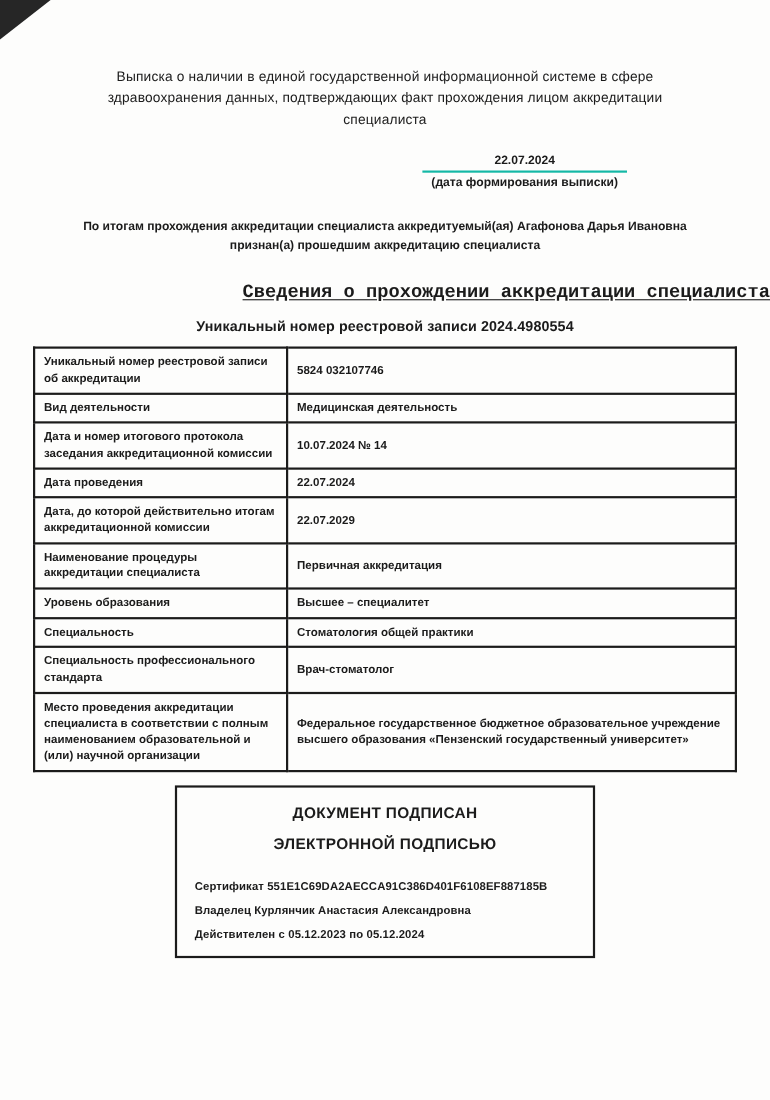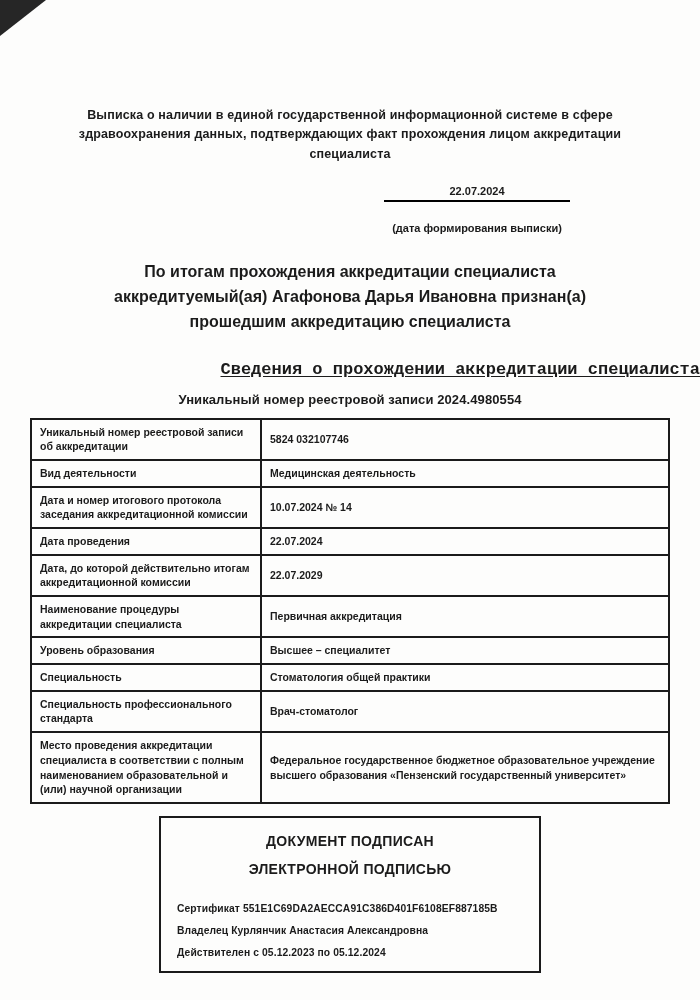--- a/index.html
+++ b/index.html
@@ -15,49 +15,49 @@
     color:#1b1b1b;
     overflow:hidden;
   }
   .corner-fold{
     position:absolute; top:0; left:0;
     width:0; height:0;
     border-top:36px solid #262626;
     border-right:46px solid transparent;
   }
   .doc-title{
-    padding-top:106px;
+    padding-top:61px;
     width:545px;
     margin:0 auto;
     text-align:center;
-    font-weight:bold;
+    font-weight:normal;
     font-size:12.5px;
     line-height:1.55;
     letter-spacing:.15px;
   }
   .date-block{
     width:186px;
     margin:21px 130px 0 auto;
     text-align:center;
     font-weight:bold;
     font-size:11px;
   }
   .date-value{ display:block; padding-bottom:3px; }
   .date-caption{
     display:block;
-    border-top:2px solid #000000;
-    padding-top:20px;
+    border-top:2px solid #14b8a6;
+    padding-top:3px;
     white-space:nowrap;
   }
   .intro{
     width:565px;
     margin:26px auto 0;
     text-align:center;
     font-weight:bold;
-    font-size:16px;
+    font-size:11px;
     line-height:1.55;
   }
   .section-heading{
     margin-top:25px;
     text-align:right;
     font-weight:bold;
     font-size:17px;
     text-decoration:underline;
     text-underline-offset:2px;
     font-family:Liberation Mono, monospace;

